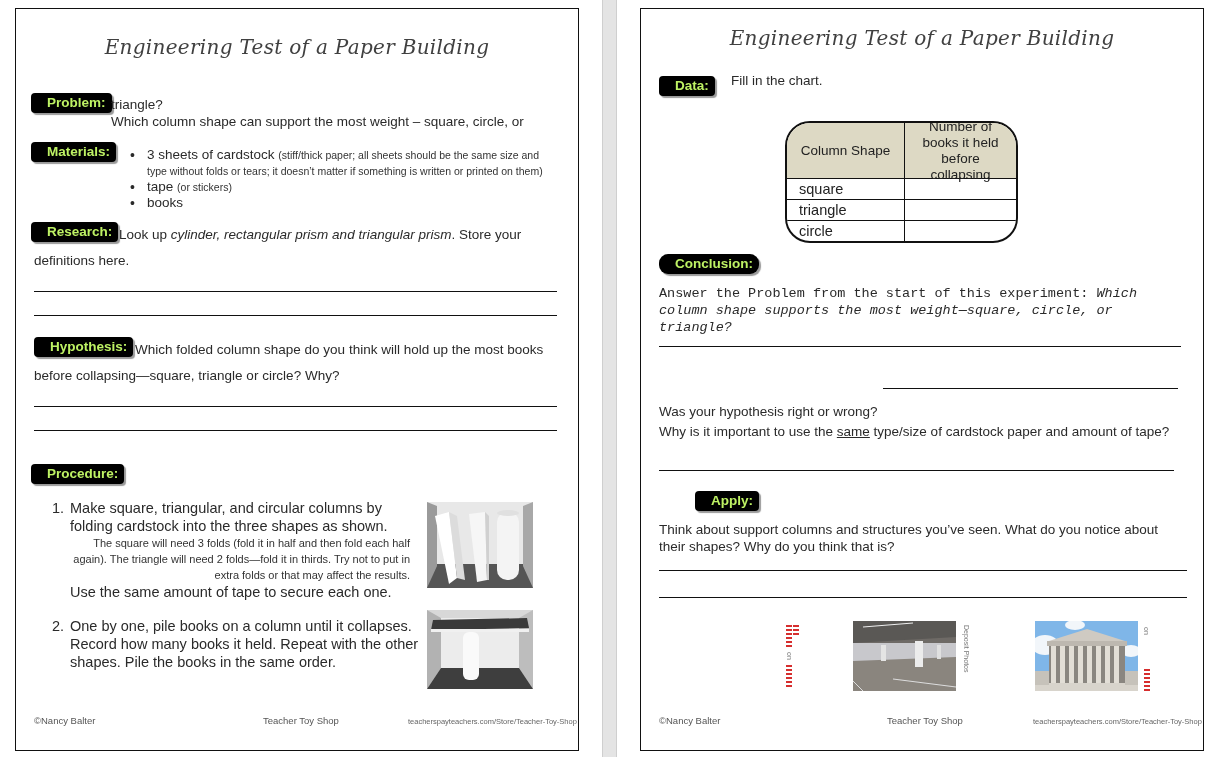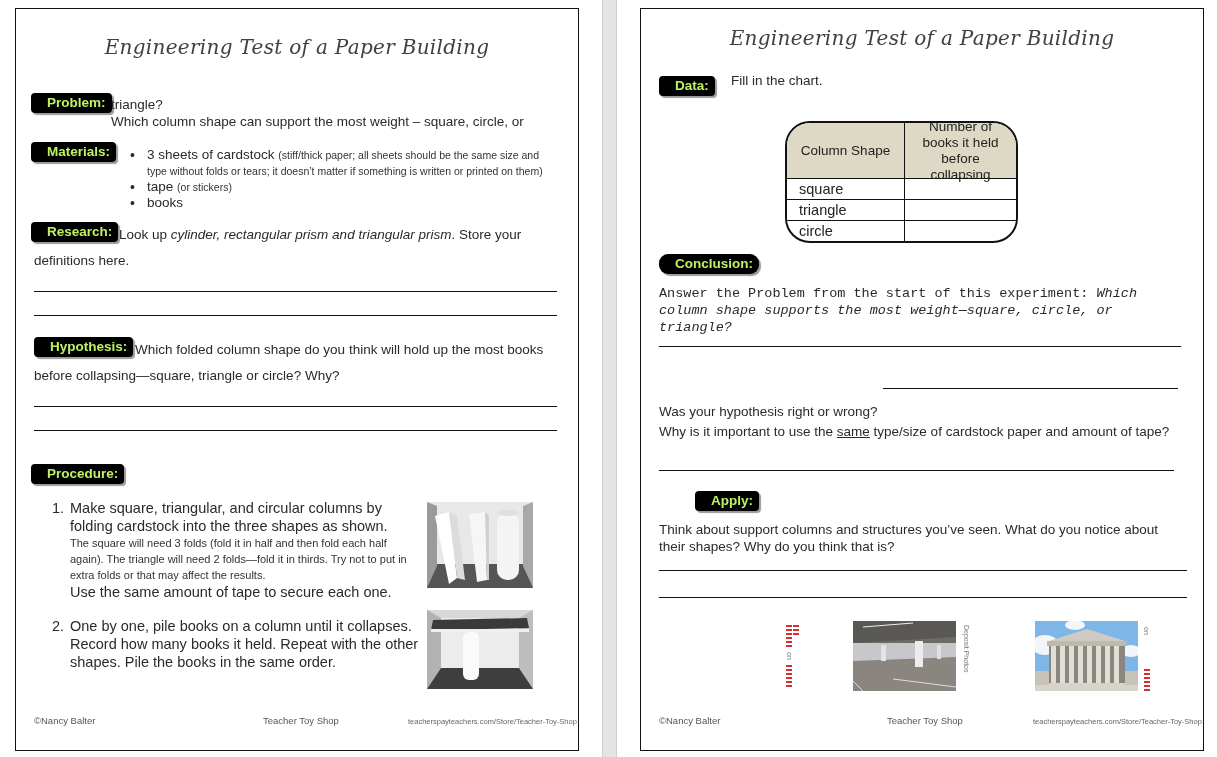--- a/index.html
+++ b/index.html
@@ -19,21 +19,21 @@
   .txt { position: absolute; font-size: 13.5px; color: #2a2a2a; line-height: 17px; }
   .rule { position: absolute; height: 0; border-top: 1px solid #111; }
 
   ul.mats { position: absolute; left: 114px; top: 138px; width: 430px; list-style: none; }
   ul.mats li { position: relative; padding-left: 17px; font-size: 13.5px; line-height: 16px; color: #2a2a2a; }
   ul.mats li::before { content: "\2022"; position: absolute; left: 0; top: 0; font-size: 14px; }
   ul.mats li .note { font-size: 10.5px; color: #333; }
 
   .proc { position: absolute; font-size: 14.5px; line-height: 18px; color: #2a2a2a; }
   .proc .num { position: absolute; left: -18px; top: 0; }
-  .proc .fine { font-size: 11px; line-height: 16px; color: #333; }
+  .proc .fine { font-size: 11px; line-height: 16px; color: #333; text-align: right; }
 
   .photo { position: absolute; overflow: hidden; }
 
   .footer { position: absolute; top: 706px; font-size: 9.5px; color: #555; }
   .footer.url { font-size: 7.5px; color: #666; }
 
   
   .chart-table { position: absolute; left: 144px; top: 112px; width: 233px; height: 122px; border: 2px solid #111; border-radius: 25px; overflow: hidden; background: #fff; }
   .chart-table .hdr { display: flex; height: 56px; background: #ddd9c4; border-bottom: 1.5px solid #111; }
   .chart-table .hdr div { display: flex; align-items: center; justify-content: center; text-align: center; font-size: 13.5px; line-height: 16px; color: #222; }

